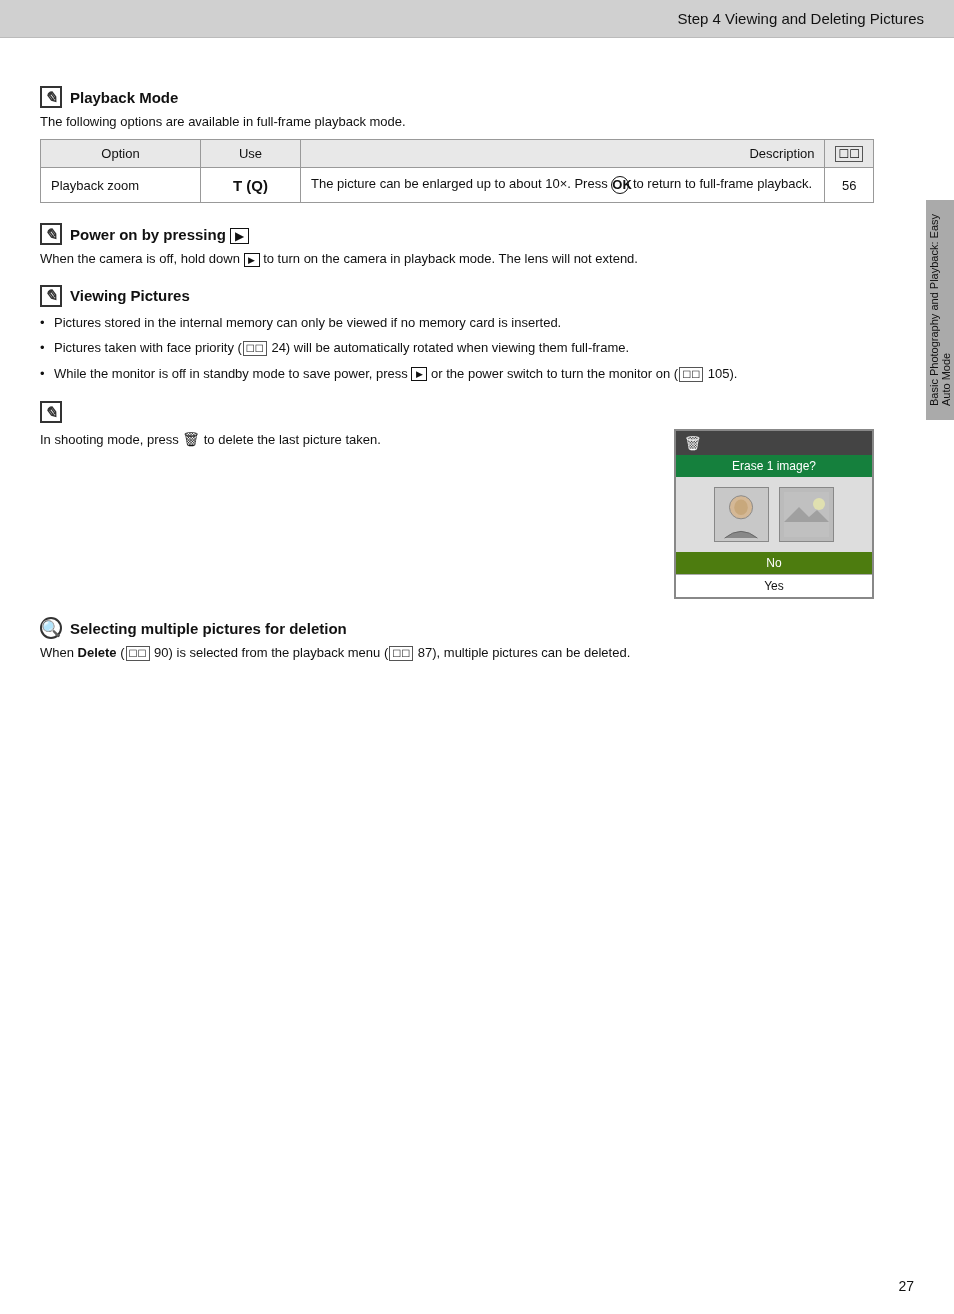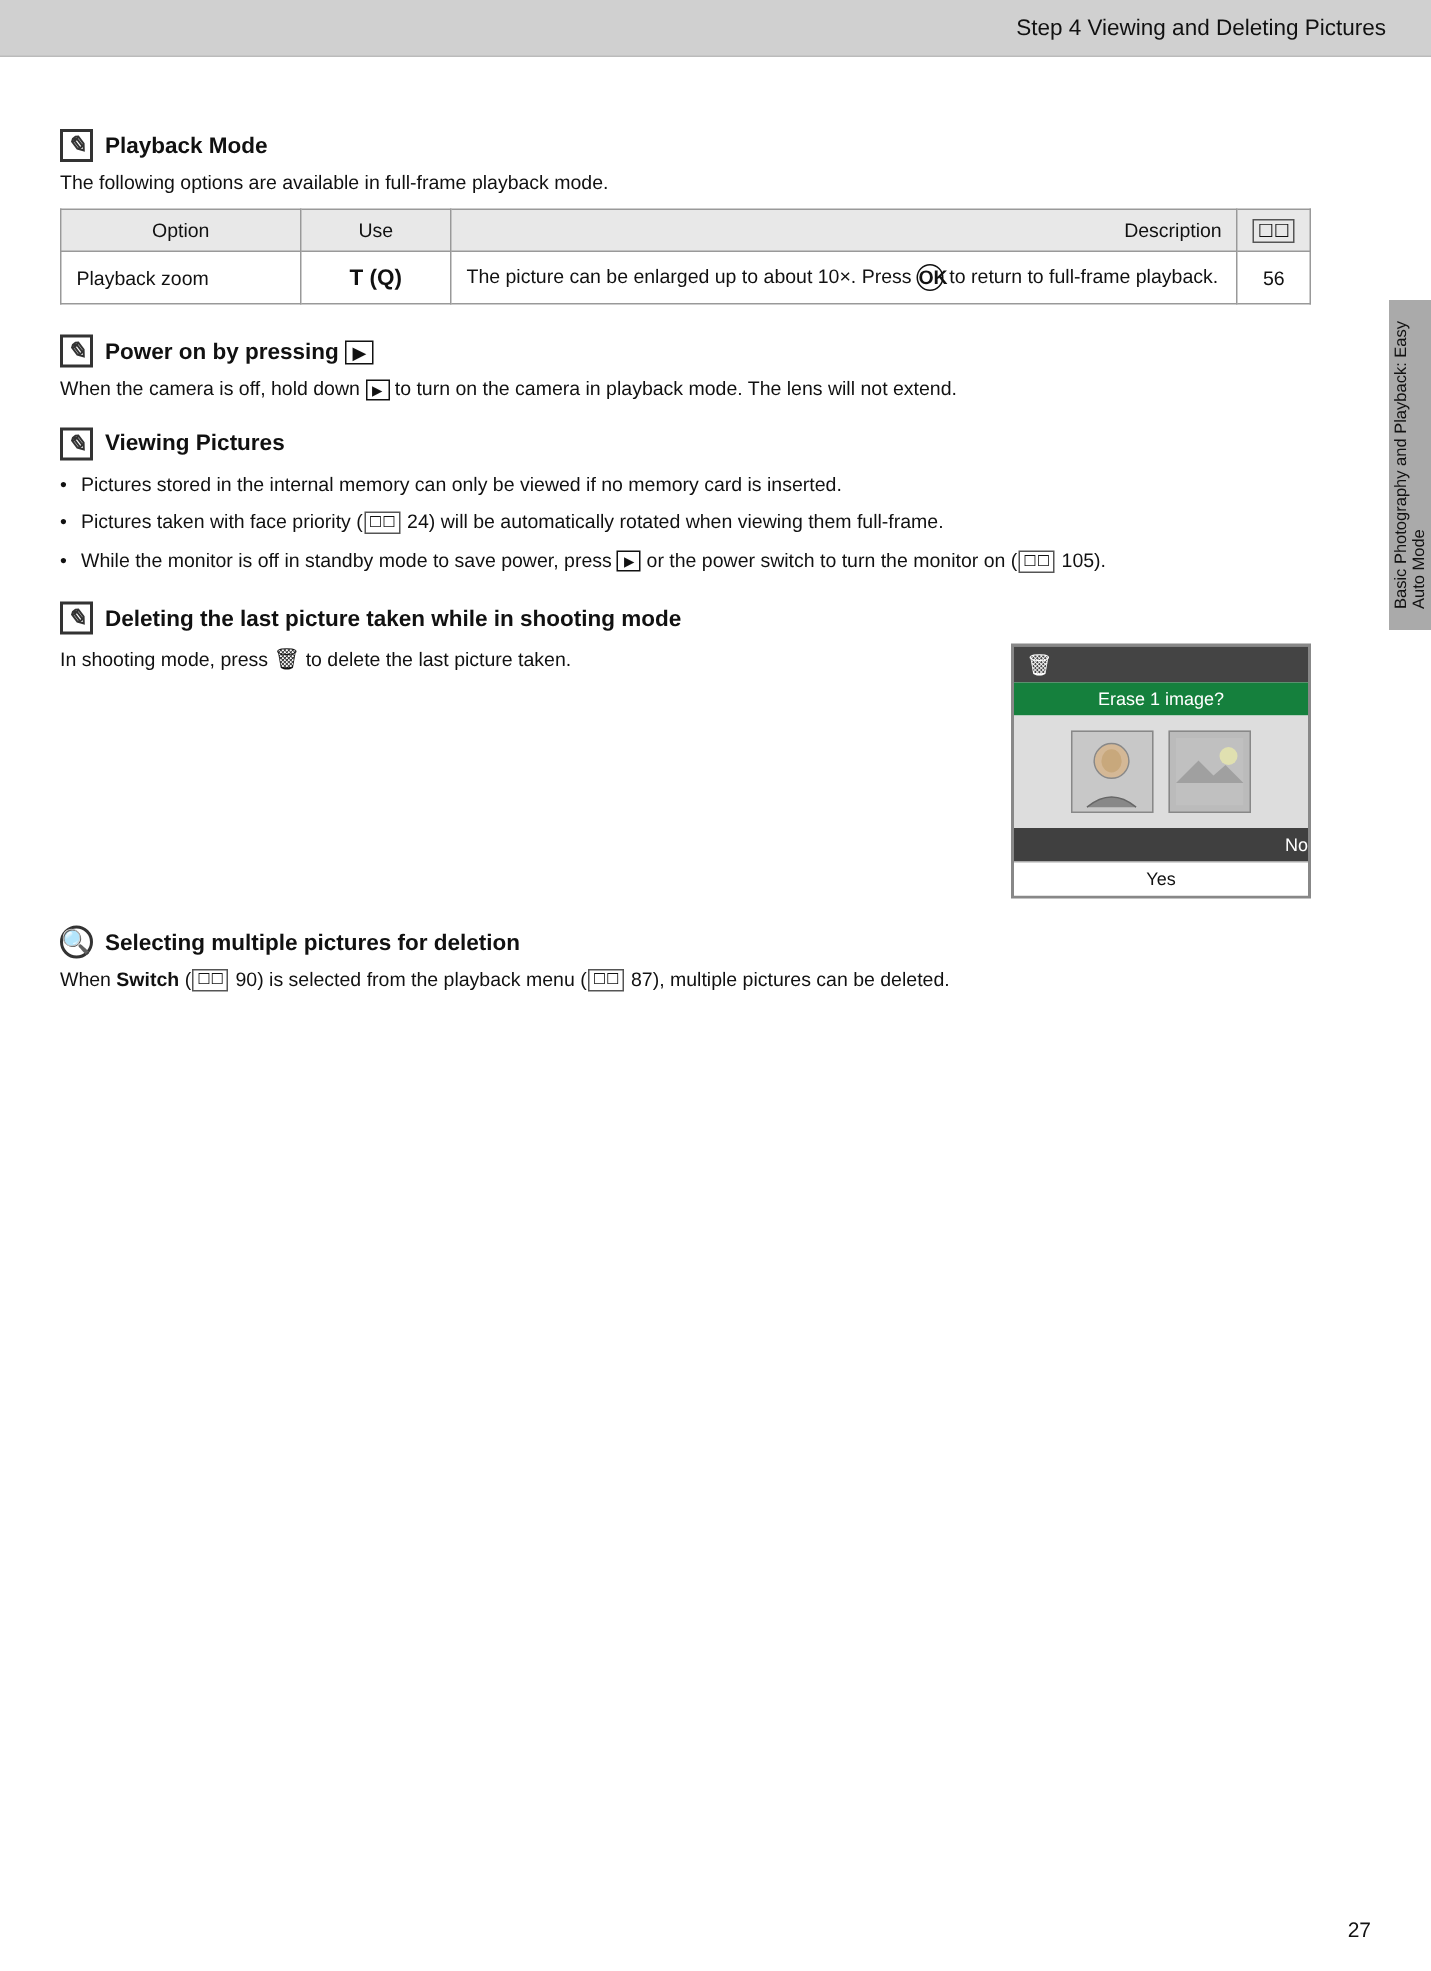--- a/index.html
+++ b/index.html
@@ -234,23 +234,23 @@
       display: flex;
       align-items: center;
       justify-content: center;
       font-size: 10px;
     }
     .photo-thumb-main {
       background: #c8c8c8;
       position: relative;
     }
     .camera-no-btn {
-      background: #404040;
+      background: #4d7c0f;
       color: #fff;
-      text-align: right;
+      text-align: center;
       padding: 4px 0;
       font-size: 12px;
     }
     .camera-yes-btn {
       background: #fff;
       color: #111;
       text-align: center;
       padding: 4px 0;
       font-size: 12px;
       border-top: 1px solid #aaa;
@@ -365,21 +365,20 @@
   </div>
 
   <ul class="bullet-list">
     <li>Pictures stored in the internal memory can only be viewed if no memory card is inserted.</li>
     <li>Pictures taken with face priority (<span class="ref-box">☐☐</span> 24) will be automatically rotated when viewing them full-frame.</li>
     <li>While the monitor is off in standby mode to save power, press <span class="play-btn">▶</span> or the power switch to turn the monitor on (<span class="ref-box">☐☐</span> 105).</li>
   </ul>
 
   <div class="section-heading section-gap delete-section">
     <div class="icon-note">✎</div>
-    <h2>Deleting the last picture taken while in shooting mode</h2>
   </div>
 
   <div class="delete-layout">
     <div class="delete-text">
       In shooting mode, press <span style="font-size:14px;">🗑</span> to delete the last picture taken.
     </div>
 
     <div class="camera-screen">
       <div class="camera-screen-top">
         <span class="trash-icon">🗑</span>
@@ -406,18 +405,18 @@
         <div class="camera-yes-btn">Yes</div>
       </div>
     </div>
   </div>
 
   <div class="section-heading section-gap">
     <div class="icon-search">🔍</div>
     <h2>Selecting multiple pictures for deletion</h2>
   </div>
   <p class="section-desc">
-    When <span class="bold">Switch</span> (<span class="ref-box">☐☐</span> 90) is selected from the playback menu (<span class="ref-box">☐☐</span> 87), multiple pictures can be deleted.
+    When <span class="bold">Delete</span> (<span class="ref-box">☐☐</span> 90) is selected from the playback menu (<span class="ref-box">☐☐</span> 87), multiple pictures can be deleted.
   </p>
 
 </div>
 
 <div class="page-number">27</div>
 
 </body></html>

